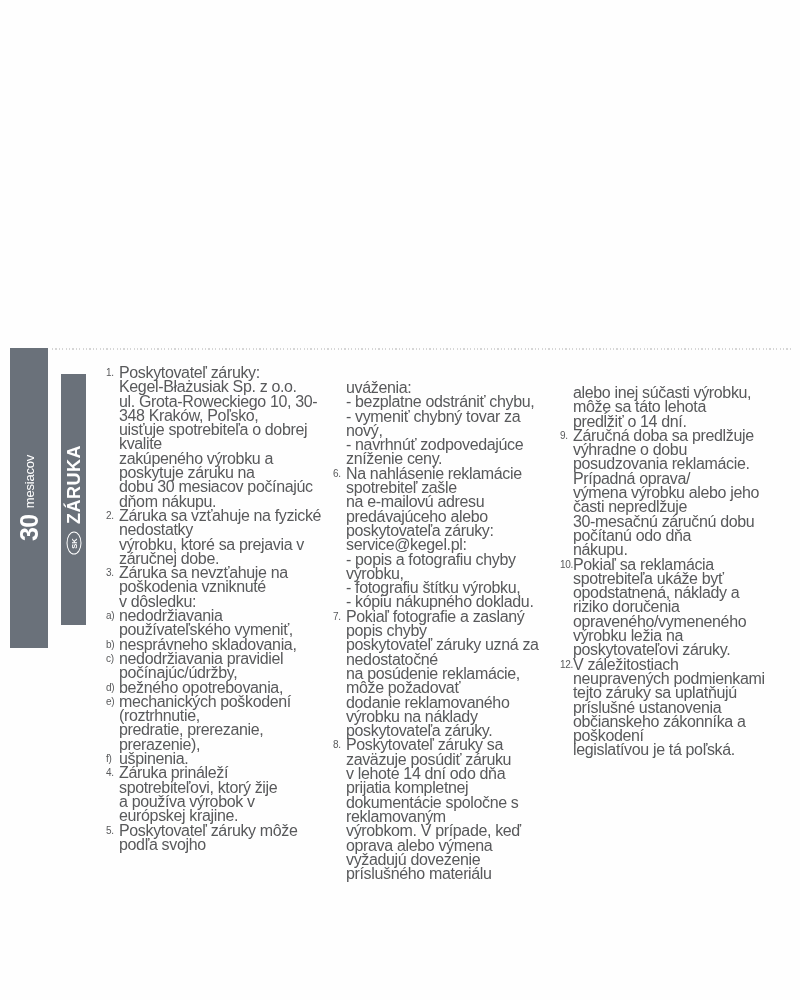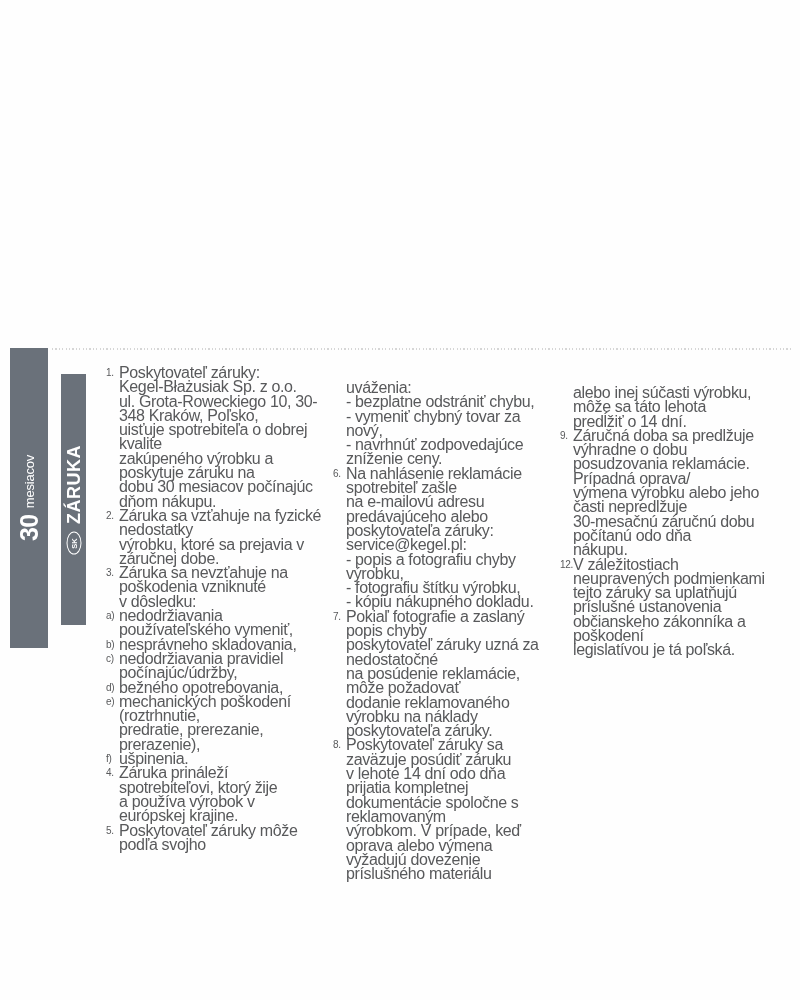--- a/index.html
+++ b/index.html
@@ -165,20 +165,27 @@
     </div>
     <div class="item">
       <span class="marker">9.</span>
       <span class="text">Záručná doba sa predlžuje výhradne o dobu
 posudzovania reklamácie. Prípadná oprava/
 výmena výrobku alebo jeho časti nepredlžuje
 30-mesačnú záručnú dobu počítanú odo dňa
 nákupu.</span>
     </div>
     <div class="item">
+      <span class="marker">10.</span>
+      <span class="text">Pokiaľ sa reklamácia spotrebiteľa ukáže byť
+opodstatnená, náklady a riziko doručenia
+opraveného/vymeneného výrobku ležia na
+poskytovateľovi záruky.</span>
+    </div>
+    <div class="item">
       <span class="marker">12.</span>
       <span class="text">V záležitostiach neupravených podmienkami
 tejto záruky sa uplatňujú príslušné ustanovenia
 občianskeho zákonníka a poškodení
 legislatívou je tá poľská.</span>
     </div>
   </div>
 
 </div>
 

